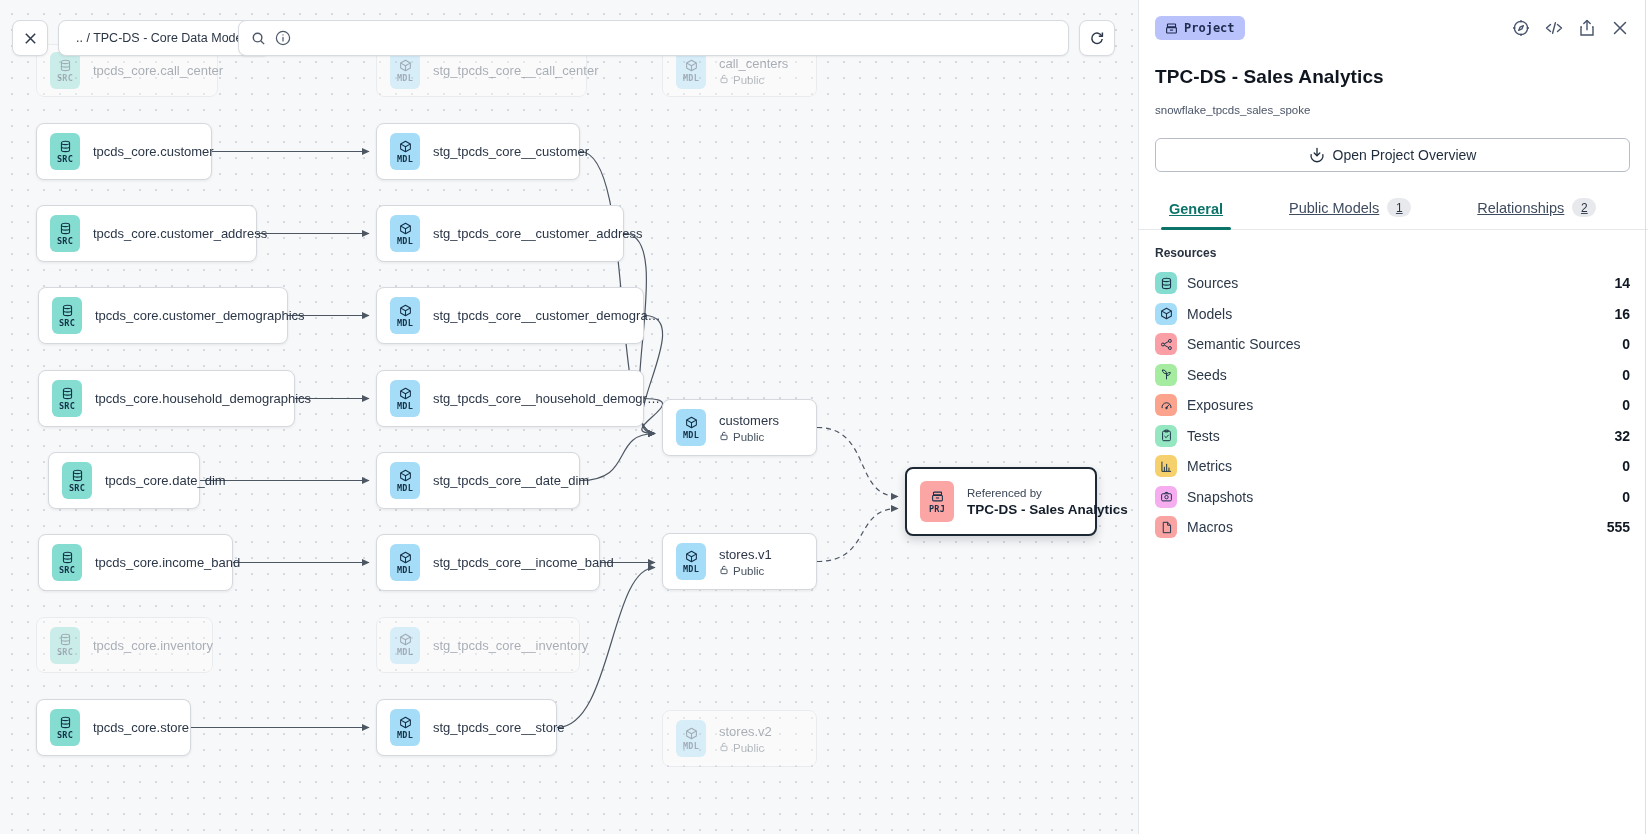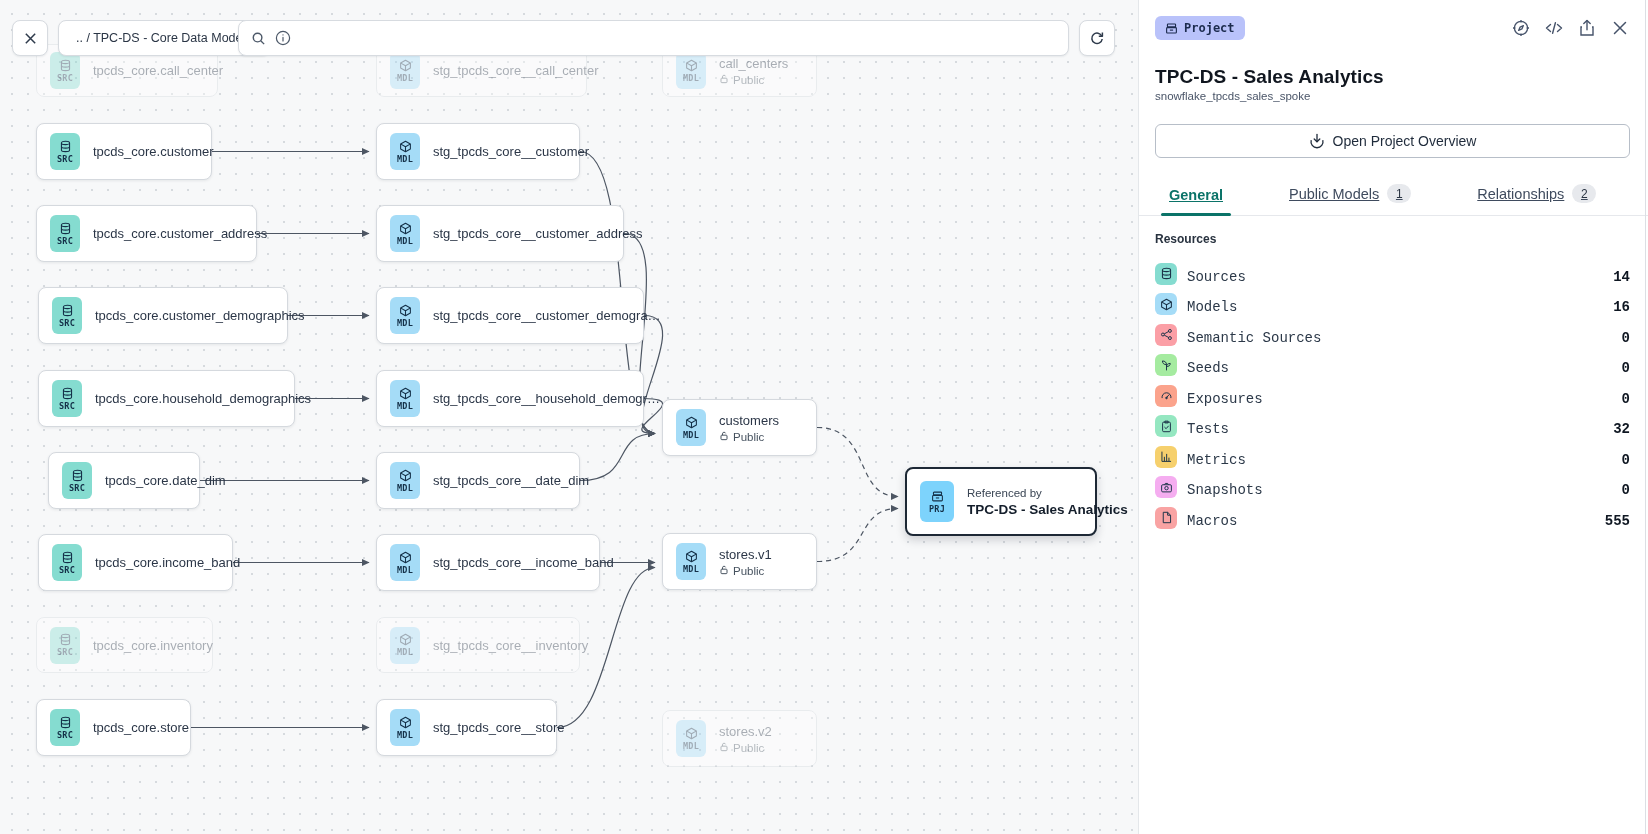--- a/index.html
+++ b/index.html
@@ -57,38 +57,38 @@
   #panel .inner { padding:16px 18px 0 16px; }
   .panel-head { display:flex; align-items:center; }
   .proj-badge { display:inline-flex; align-items:center; gap:6px; background:#b9c2fa; border-radius:6px;
                 height:24px; padding:0 10px; color:#1c2b4e; }
   .proj-badge svg { width:13px; height:13px; }
   .proj-badge span { font-family:"DejaVu Sans Mono", monospace; font-size:12px; font-weight:700; }
   .head-icons { margin-left:auto; display:flex; align-items:center; gap:13px; color:#46536a; }
   .head-icons .hicon { width:20px; height:20px; display:flex; align-items:center; justify-content:center; cursor:pointer; }
   .head-icons svg { width:18px; height:18px; }
   #panel h1 { font-size:19px; font-weight:700; color:#10161f; margin-top:26px; letter-spacing:.1px; }
-  .subtitle { font-size:11.5px; color:#4a5568; margin-top:2px; }
+  .subtitle { font-size:11.5px; color:#4a5568; margin-top:16px; }
   .overview-btn { margin-top:22px; width:100%; height:34px; background:#fff; border:1px solid #b7bec8;
                   border-radius:6px; display:flex; align-items:center; justify-content:center; gap:8px;
                   font-size:14px; color:#1f2b3b; cursor:pointer; font-family:"Liberation Sans", sans-serif; }
   .overview-btn svg { width:16px; height:16px; }
 
   .tabs { display:flex; align-items:flex-end; margin-top:20px; padding:0 28px; gap:62px;
           border-bottom:1px solid #e6e8ec; }
   .tab { display:flex; align-items:center; gap:8px; padding:6px 2px 12px; font-size:14.5px; color:#3f4b5e;
          cursor:pointer; position:relative; white-space:nowrap;text-decoration:underline; }
   .tab.active { color:#0b7368; font-weight:700; }
   .tab.active::after { content:""; position:absolute; left:-6px; right:-6px; bottom:-1px; height:3px;
                        background:#0b7368; border-radius:2px; }
   .tab .pill { background:#e7e9ed; border-radius:10px; min-width:24px; height:19px; padding:0 8px;
                font-size:12px; color:#2a3442; display:flex; align-items:center; justify-content:center; }
 
   .res-head { font-size:12px; font-weight:700; color:#28323f; margin:16px 0 8px; }
-  .res-row { height:30.5px; display:flex; align-items:flex-end; gap:10px; cursor:pointer;font-family:Liberation Mono, monospace; }
+  .res-row { height:30.5px; display:flex; align-items:center; gap:10px; cursor:pointer; }
   .res-icon { width:22px; height:22px; border-radius:6px; display:flex; align-items:center; justify-content:center;
               color:#1b3248; flex:0 0 auto; }
   .res-icon svg { width:13px; height:13px; }
   .res-label { font-size:14px; color:#2b3848; }
   .res-count { margin-left:auto; font-size:14px; font-weight:700; color:#0f1722; }
 
   .panel-scroll-edge { position:absolute; right:2px; top:0; width:1px; height:834px; background:#dcdfe4; }
 </style>
 </head>
 <body>
@@ -373,21 +373,21 @@
           <div class="stack">
             <span class="lbl">stores.v2</span>
       <span class="sub">
         <span><svg viewBox="0 0 12 12" fill="none" stroke="currentColor" stroke-width="1.2">
                   <rect x="2.4" y="5" width="7.2" height="5.4" rx="1"></rect>
                   <path d="M4.2 5V3.4a1.9 1.9 0 0 1 3.7-.6"></path>
                 </svg></span>Public</span>
           </div>
         </div>
         <div class="node prj" style="left: 905px; top: 467px; width: 192px; height: 69px;">
-          <div class="iconbox" style="background: #7dd3fc;">
+          <div class="iconbox" style="background: #fca5a5;">
             <svg viewBox="0 0 16 16" fill="none" stroke="currentColor" stroke-width="1.3">
               <rect x="3" y="2.6" width="10" height="3.2" rx="0.8"></rect>
               <rect x="2" y="6.8" width="12" height="6.6" rx="1"></rect>
               <path d="M6 9.8h4"></path>
             </svg>
             <span class="badge-txt">PRJ</span>
           </div>
           <div class="stack">
             <span class="pre">Referenced by</span>
                     <span class="prj-name">TPC-DS - Sales Analytics</span>

